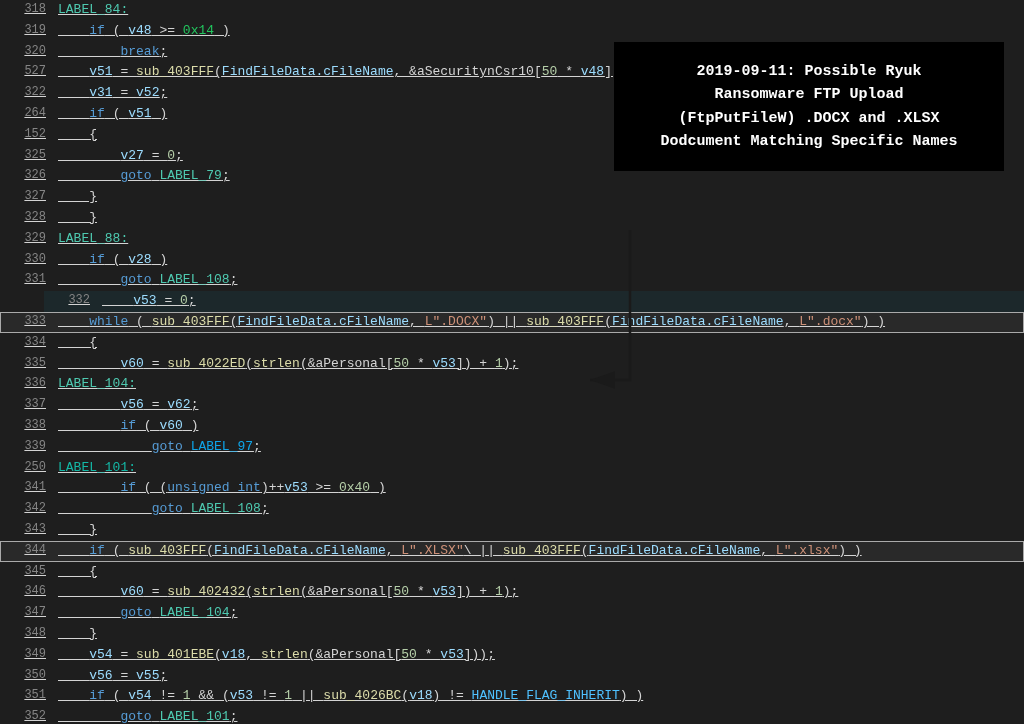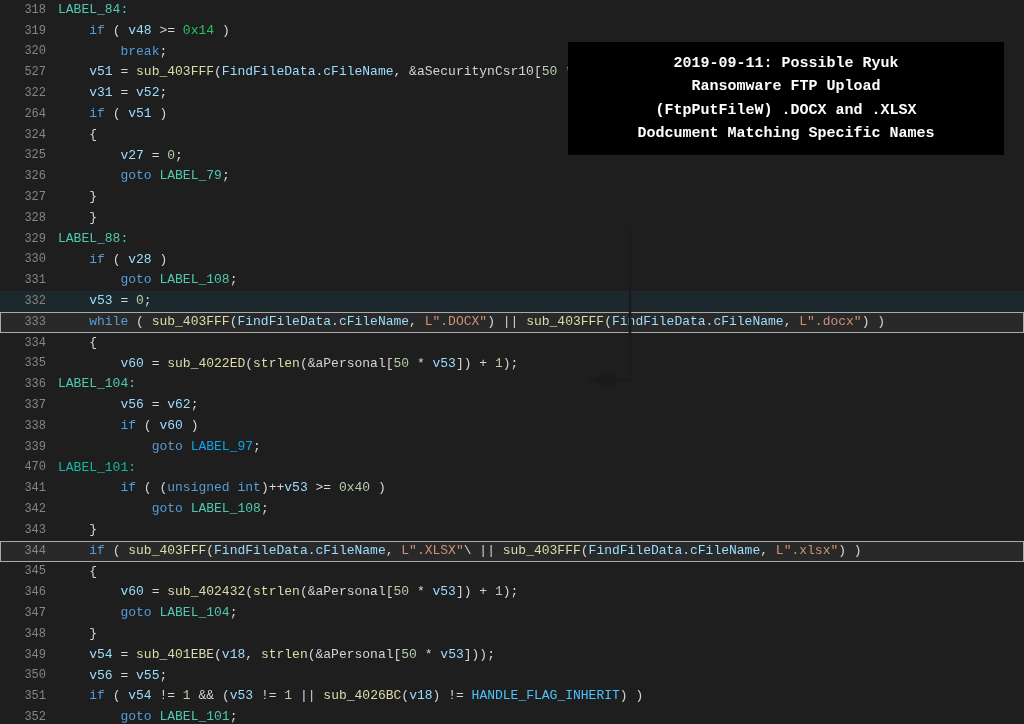--- a/index.html
+++ b/index.html
@@ -15,46 +15,47 @@
     }
     .code-container {
       position: relative;
       width: 100%;
       height: 100%;
       background: #1e1e1e;
       overflow: hidden;
     }
     .code-line {
       display: flex;
-      align-items: center;
+      align-items: flex-start;
       line-height: 1.6;
       padding: 0 8px;
       white-space: pre;
+      text-decoration: underline;
     }
     .line-num {
       color: #858585;
       min-width: 38px;
       text-align: right;
       margin-right: 12px;
       user-select: none;
       font-size: 12px;
     }
     .line-content {
       flex: 1;
     }
 
     
     .annotation-box {
       position: absolute;
       top: 42px;
       right: 20px;
-      width: 436px;
+      width: 390px;
       background: #000000;
       color: #ffffff;
-      padding: 10px 18px;
+      padding: 18px 18px;
       font-family: 'Courier New', Courier, monospace;
       font-size: 15px;
       font-weight: bold;
       text-align: center;
       line-height: 1.55;
       z-index: 10;
     }
 
     
     .arrow-overlay {
@@ -72,37 +73,37 @@
 
 <div class="code-container">
 
   <div id="code-block">
       <div class="code-line"><span class="line-num">318</span><span class="line-content"><span style="color:#4ec9b0">LABEL_84:</span></span></div>
       <div class="code-line"><span class="line-num">319</span><span class="line-content">    <span style="color:#569cd6">if</span> ( <span style="color:#9cdcfe">v48</span> &gt;= <span style="color:#22c55e">0x14</span> )</span></div>
       <div class="code-line"><span class="line-num">320</span><span class="line-content">        <span style="color:#569cd6">break</span>;</span></div>
       <div class="code-line"><span class="line-num">527</span><span class="line-content">    <span style="color:#9cdcfe">v51</span> = <span style="color:#dcdcaa">sub_403FFF</span>(<span style="color:#9cdcfe">FindFileData.cFileName</span>, &amp;aSecuritynCsr10[<span style="color:#b5cea8">50</span> * <span style="color:#9cdcfe">v48</span>]);</span></div>
       <div class="code-line"><span class="line-num">322</span><span class="line-content">    <span style="color:#9cdcfe">v31</span> = <span style="color:#9cdcfe">v52</span>;</span></div>
       <div class="code-line"><span class="line-num">264</span><span class="line-content">    <span style="color:#569cd6">if</span> ( <span style="color:#9cdcfe">v51</span> )</span></div>
-      <div class="code-line"><span class="line-num">324</span><span class="line-content">    {</span></div>
+      <div class="code-line"><span class="line-num">152</span><span class="line-content">    {</span></div>
       <div class="code-line"><span class="line-num">325</span><span class="line-content">        <span style="color:#9cdcfe">v27</span> = <span style="color:#b5cea8">0</span>;</span></div>
       <div class="code-line"><span class="line-num">326</span><span class="line-content">        <span style="color:#569cd6">goto</span> <span style="color:#4ec9b0">LABEL_79</span>;</span></div>
       <div class="code-line"><span class="line-num">327</span><span class="line-content">    }</span></div>
       <div class="code-line"><span class="line-num">328</span><span class="line-content">    }</span></div>
       <div class="code-line"><span class="line-num">329</span><span class="line-content"><span style="color:#4ec9b0">LABEL_88:</span></span></div>
       <div class="code-line"><span class="line-num">330</span><span class="line-content">    <span style="color:#569cd6">if</span> ( <span style="color:#9cdcfe">v28</span> )</span></div>
       <div class="code-line"><span class="line-num">331</span><span class="line-content">        <span style="color:#569cd6">goto</span> <span style="color:#4ec9b0">LABEL_108</span>;</span></div>
-      <div class="code-line" style="background: rgba(0, 200, 255, 0.06);"><span class="line-num">332</span><span class="line-content">    <span style="color:#9cdcfe">v53</span> = <span style="color:#b5cea8">0</span>;</span></div>
+      <div class="code-line" style="background: rgba(0, 200, 255, 0.06); margin-left: 44px;"><span class="line-num">332</span><span class="line-content">    <span style="color:#9cdcfe">v53</span> = <span style="color:#b5cea8">0</span>;</span></div>
       <div class="code-line" style="background: rgba(255, 255, 255, 0.05); outline: rgb(170, 170, 170) solid 1.5px; outline-offset: -1px;"><span class="line-num">333</span><span class="line-content">    <span style="color:#569cd6">while</span> ( <span style="color:#dcdcaa">sub_403FFF</span>(<span style="color:#9cdcfe">FindFileData.cFileName</span>, <span style="color:#ce9178">L".DOCX"</span>) || <span style="color:#dcdcaa">sub_403FFF</span>(<span style="color:#9cdcfe">FindFileData.cFileName</span>, <span style="color:#ce9178">L".docx"</span>) )</span></div>
       <div class="code-line"><span class="line-num">334</span><span class="line-content">    {</span></div>
       <div class="code-line"><span class="line-num">335</span><span class="line-content">        <span style="color:#9cdcfe">v60</span> = <span style="color:#dcdcaa">sub_4022ED</span>(<span style="color:#dcdcaa">strlen</span>(&amp;aPersonal[<span style="color:#b5cea8">50</span> * <span style="color:#9cdcfe">v53</span>]) + <span style="color:#b5cea8">1</span>);</span></div>
       <div class="code-line"><span class="line-num">336</span><span class="line-content"><span style="color:#4ec9b0">LABEL_104:</span></span></div>
       <div class="code-line"><span class="line-num">337</span><span class="line-content">        <span style="color:#9cdcfe">v56</span> = <span style="color:#9cdcfe">v62</span>;</span></div>
       <div class="code-line"><span class="line-num">338</span><span class="line-content">        <span style="color:#569cd6">if</span> ( <span style="color:#9cdcfe">v60</span> )</span></div>
       <div class="code-line"><span class="line-num">339</span><span class="line-content">            <span style="color:#569cd6">goto</span> <span style="color:#0ea5e9">LABEL_97</span>;</span></div>
-      <div class="code-line"><span class="line-num">470</span><span class="line-content"><span style="color:#14b8a6">LABEL_101:</span></span></div>
+      <div class="code-line"><span class="line-num">250</span><span class="line-content"><span style="color:#14b8a6">LABEL_101:</span></span></div>
       <div class="code-line"><span class="line-num">341</span><span class="line-content">        <span style="color:#569cd6">if</span> ( (<span style="color:#569cd6">unsigned int</span>)++<span style="color:#9cdcfe">v53</span> &gt;= <span style="color:#b5cea8">0x40</span> )</span></div>
       <div class="code-line"><span class="line-num">342</span><span class="line-content">            <span style="color:#569cd6">goto</span> <span style="color:#4ec9b0">LABEL_108</span>;</span></div>
       <div class="code-line"><span class="line-num">343</span><span class="line-content">    }</span></div>
       <div class="code-line" style="background: rgba(255, 255, 255, 0.05); outline: rgb(170, 170, 170) solid 1.5px; outline-offset: -1px;"><span class="line-num">344</span><span class="line-content">    <span style="color:#569cd6">if</span> ( <span style="color:#dcdcaa">sub_403FFF</span>(<span style="color:#9cdcfe">FindFileData.cFileName</span>, <span style="color:#ce9178">L".XLSX"</span>\ || <span style="color:#dcdcaa">sub_403FFF</span>(<span style="color:#9cdcfe">FindFileData.cFileName</span>, <span style="color:#ce9178">L".xlsx"</span>) )</span></div>
       <div class="code-line"><span class="line-num">345</span><span class="line-content">    {</span></div>
       <div class="code-line"><span class="line-num">346</span><span class="line-content">        <span style="color:#9cdcfe">v60</span> = <span style="color:#dcdcaa">sub_402432</span>(<span style="color:#dcdcaa">strlen</span>(&amp;aPersonal[<span style="color:#b5cea8">50</span> * <span style="color:#9cdcfe">v53</span>]) + <span style="color:#b5cea8">1</span>);</span></div>
       <div class="code-line"><span class="line-num">347</span><span class="line-content">        <span style="color:#569cd6">goto</span> <span style="color:#4ec9b0">LABEL_104</span>;</span></div>
       <div class="code-line"><span class="line-num">348</span><span class="line-content">    }</span></div>
       <div class="code-line"><span class="line-num">349</span><span class="line-content">    <span style="color:#9cdcfe">v54</span> = <span style="color:#dcdcaa">sub_401EBE</span>(<span style="color:#9cdcfe">v18</span>, <span style="color:#dcdcaa">strlen</span>(&amp;aPersonal[<span style="color:#b5cea8">50</span> * <span style="color:#9cdcfe">v53</span>]));</span></div>
       <div class="code-line"><span class="line-num">350</span><span class="line-content">    <span style="color:#9cdcfe">v56</span> = <span style="color:#9cdcfe">v55</span>;</span></div>

